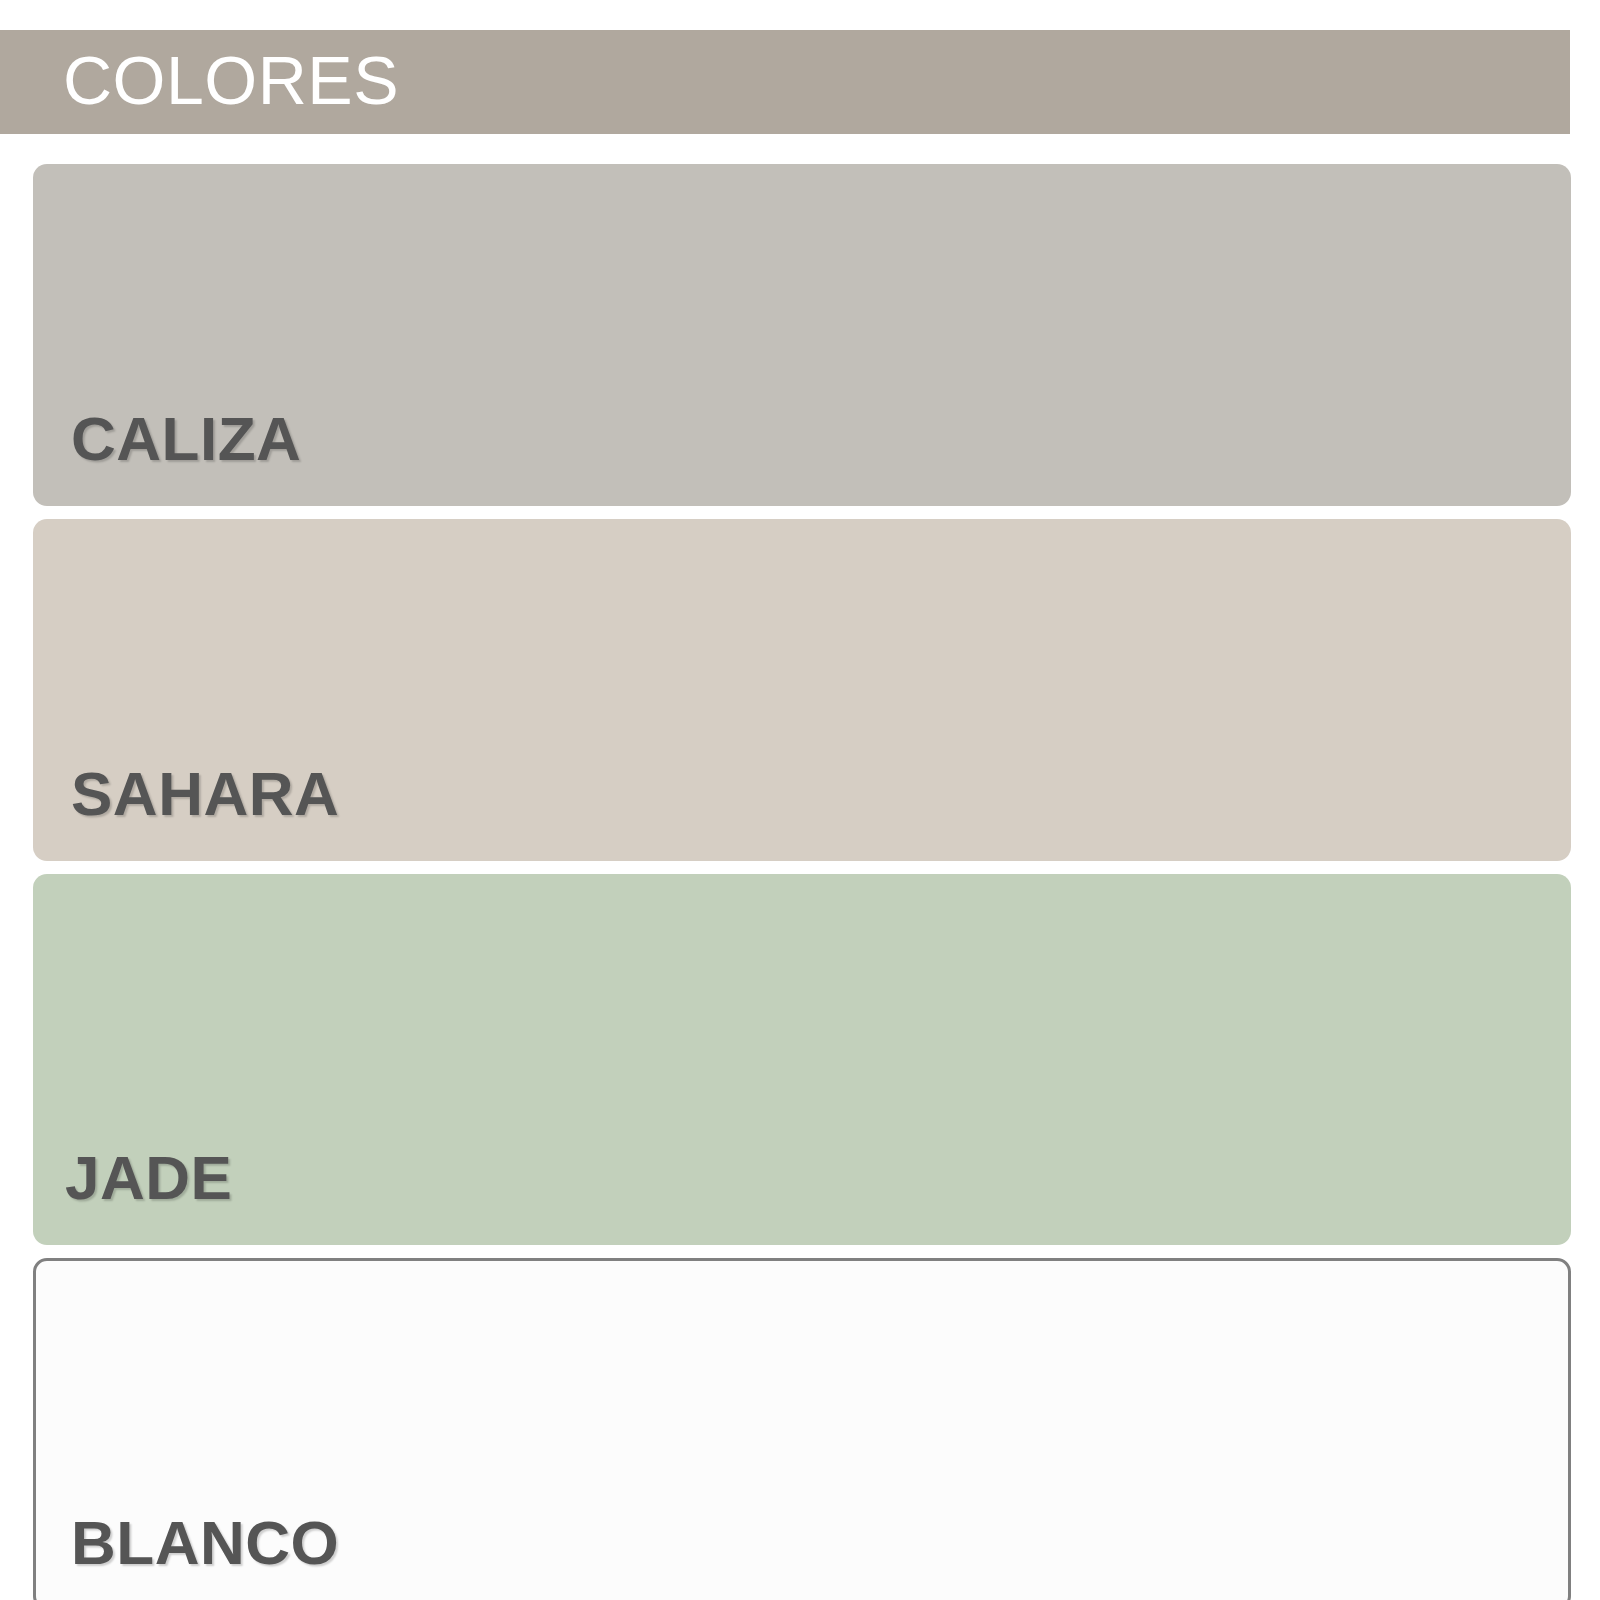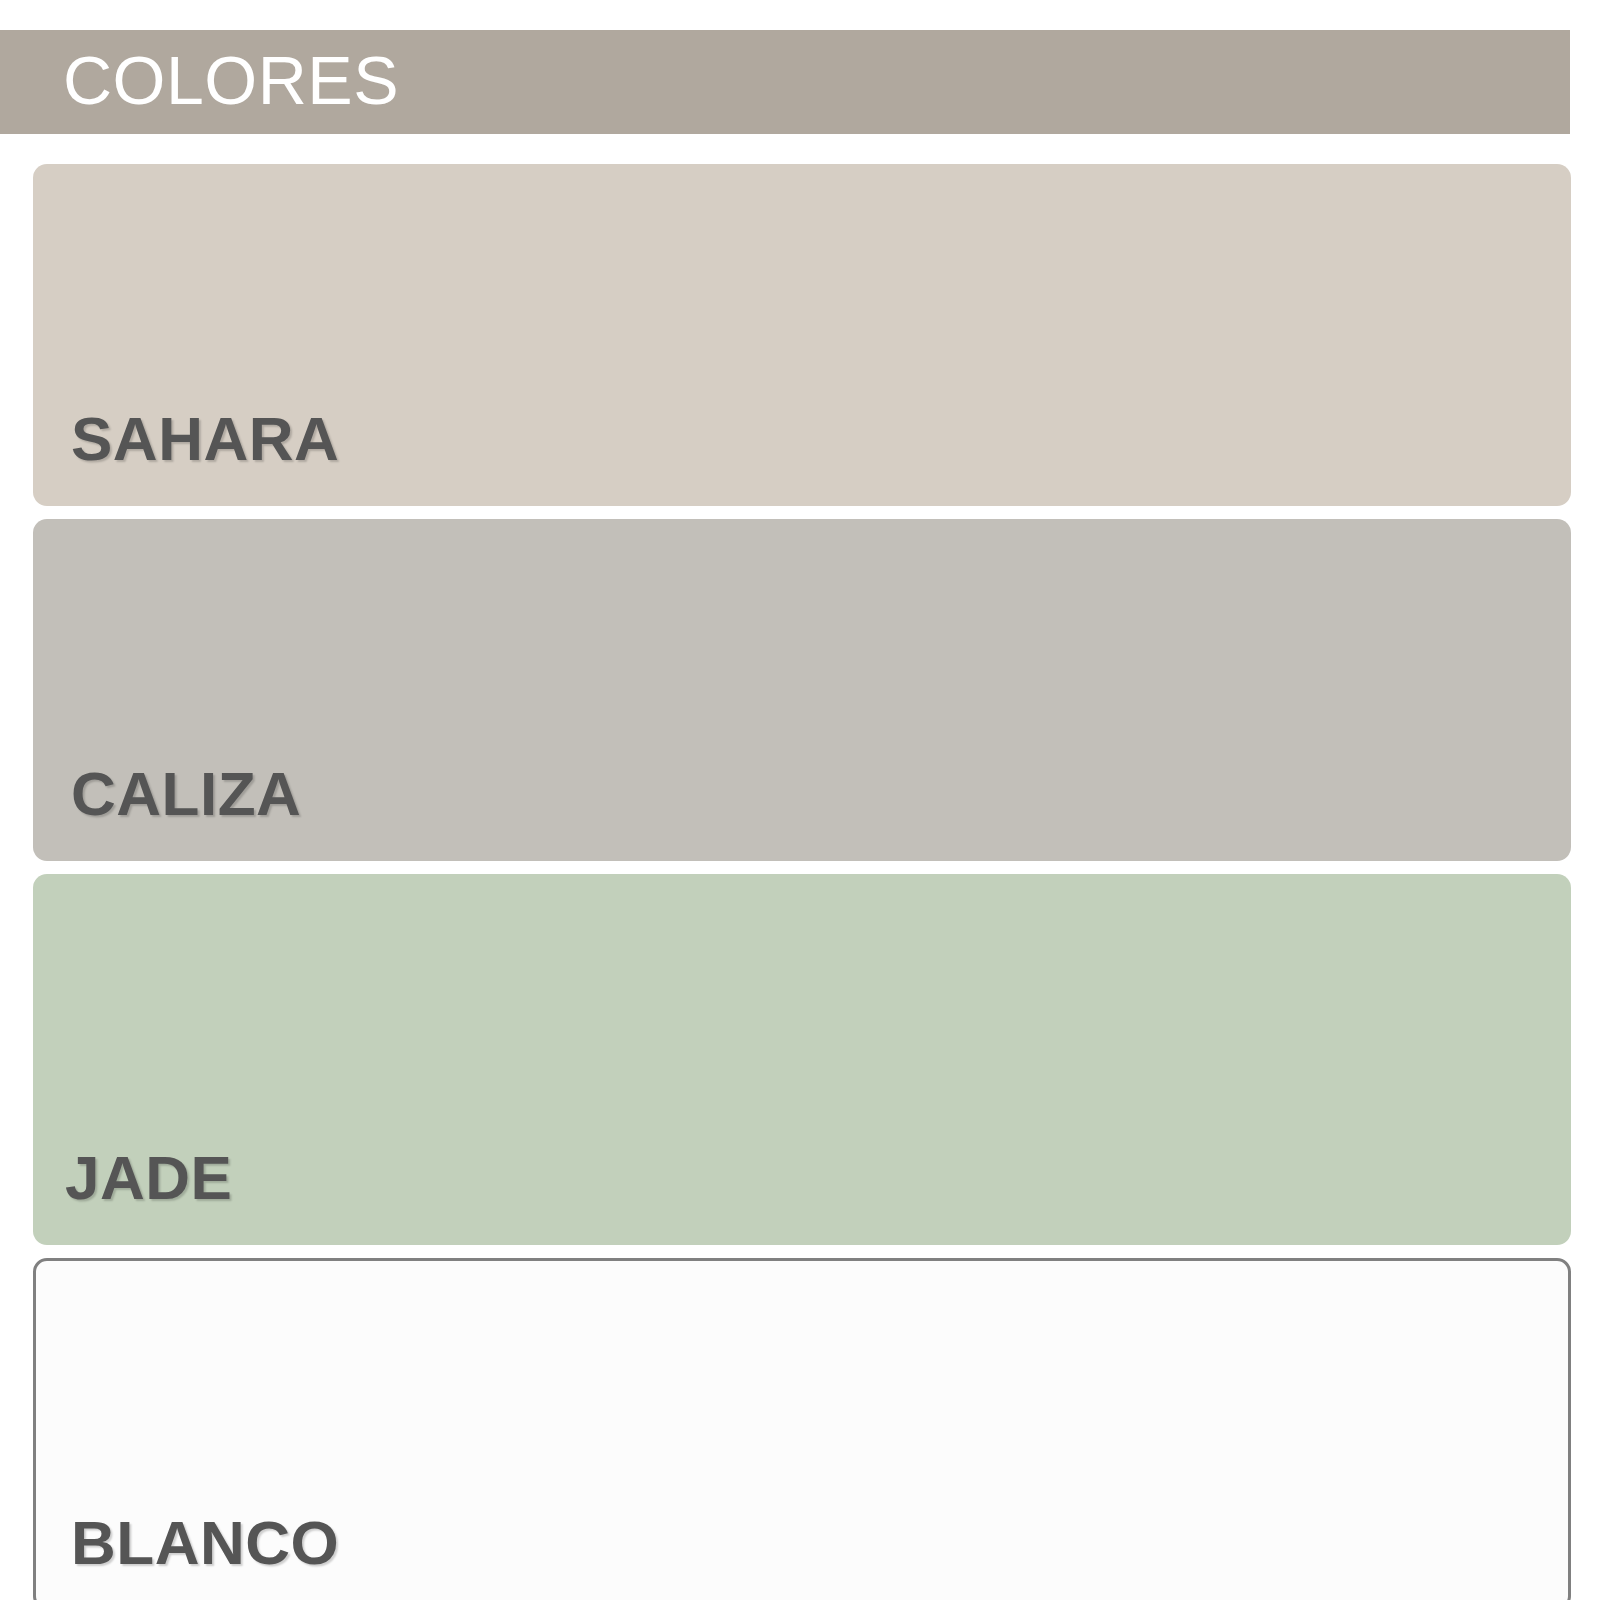--- a/index.html
+++ b/index.html
@@ -99,26 +99,26 @@
 <body>
 
 <div id="palette-page" style="background: rgb(255, 255, 255);">
 
   <div id="palette-header" style="background: rgb(176, 168, 158);">
     <span class="header-title" style="color: rgb(255, 255, 255);">COLORES</span>
   </div>
 
   <div id="swatch-list">
 
+    <div class="swatch swatch-caliza" style="background: rgb(194, 191, 185);">
+      <span class="swatch-label" style="color: rgb(85, 85, 85);">CALIZA</span>
+    </div>
+
     <div class="swatch swatch-sahara" style="background: rgb(214, 206, 196);">
       <span class="swatch-label" style="color: rgb(85, 85, 85);">SAHARA</span>
-    </div>
-
-    <div class="swatch swatch-caliza" style="background: rgb(194, 191, 185);">
-      <span class="swatch-label" style="color: rgb(85, 85, 85);">CALIZA</span>
     </div>
 
     <div class="swatch swatch-jade" style="background: rgb(194, 208, 187);">
       <span class="swatch-label" style="color: rgb(85, 85, 85); padding-left: 32px;">JADE</span>
     </div>
 
     <div class="swatch swatch-blanco" style="background: rgb(252, 252, 252); border-color: rgb(128, 128, 128);">
       <span class="swatch-label" style="color: rgb(85, 85, 85); text-align: center;">BLANCO</span>
     </div>
 

